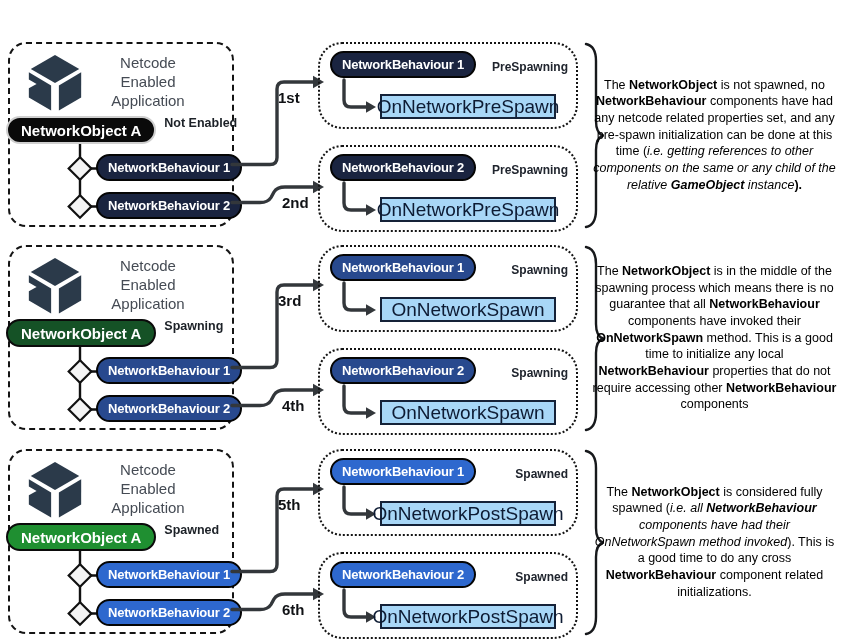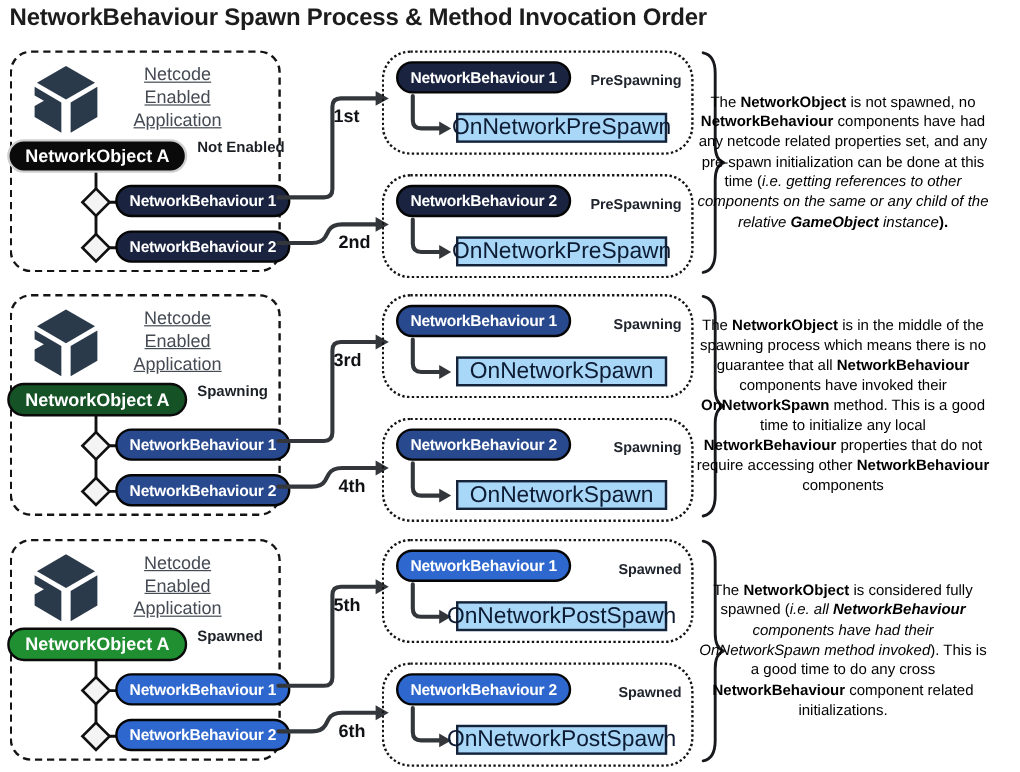--- a/index.html
+++ b/index.html
@@ -7,21 +7,21 @@
           font-family:"Liberation Sans",sans-serif;color:#111;}
   .title{position:absolute;left:8px;top:4px;font-size:20px;font-weight:700;color:#1c1c1c;letter-spacing:-0.2px;}
   .row{position:absolute;left:0;width:850px;height:192px;}
   .rA{top:40px;} .rB{top:243px;} .rC{top:447px;}
 
   .leftbox{position:absolute;left:8px;top:2px;width:226px;height:185px;
            border:2.6px dashed #141414;border-radius:18px;box-sizing:border-box;}
   .unity{position:absolute;left:14px;top:6px;width:62px;height:66px;}
   .unity g{fill:#2b3a4a;}
   .applabel{position:absolute;left:78px;top:10px;width:120px;text-align:center;
-            font-size:15px;line-height:1.25;color:#454b54;text-decoration:underline;}
+            font-size:15px;line-height:1.25;color:#454b54;}
   .conn{position:absolute;left:0;top:0;width:226px;height:185px;}
   .conn path{stroke:#111;stroke-width:2.4;fill:none;}
   .conn .dia{fill:#f4f4f4;stroke:#111;stroke-width:2.2;}
   .objrow{position:absolute;left:-4px;top:72px;height:28px;display:flex;align-items:flex-start;gap:8px;white-space:nowrap;}
   .pill{color:#fff;font-weight:700;border-radius:15px;display:flex;align-items:center;white-space:nowrap;box-sizing:border-box;}
   .pill.obj{height:28px;padding:0 13px;font-size:15px;border:2.4px solid #0b0b0b;}
   .rA .pill.obj{border-color:#cfcfcf;}
   .status{font-size:12.5px;font-weight:700;color:#1c2127;}
   .pill.beh{position:absolute;height:27px;padding:0 10px;font-size:13px;letter-spacing:-0.2px;
             border:2.4px solid #050505;border-radius:14px;}
@@ -38,29 +38,28 @@
   .c1{top:2px;} .c2{top:105px;}
   .cpill{position:absolute;left:10px;top:7px;height:27px;padding:0 12px;font-size:14px;}
   .cstatus{position:absolute;right:8px;top:16px;font-size:12px;font-weight:700;color:#20252e;white-space:nowrap;padding-left:13px;}
   .carrow{position:absolute;left:0;top:0;width:60px;height:87px;}
   .method{position:absolute;left:60px;top:50px;width:176px;height:25px;
           display:flex;align-items:center;justify-content:center;
           font-size:19px;color:#0d1b33;border:2.2px solid #152238;box-sizing:border-box;}
 
   .brace{position:absolute;left:584px;top:2px;width:20px;height:187px;}
   .brace path{stroke:#17191c;stroke-width:2.4;fill:none;stroke-linecap:round;}
-  .desc{position:absolute;left:580px;top:0;width:245px;height:190px;
+  .desc{position:absolute;left:592px;top:0;width:245px;height:190px;
         display:flex;align-items:center;justify-content:flex-start;}
   .desctext{font-size:12.5px;line-height:1.33;text-align:center;color:#000;}
 </style>
 </head>
 <body>
 
 <div class="canvas">
-  <div class="title">NetworkBehaviour Spawn Process &amp; Method Invocation Order</div>
 
   <section class="row rA">
     <div class="leftbox">
       <svg class="unity" viewBox="0 0 64 64">
         <g>
             <polygon points="32,3 57,17.5 32,32 7,17.5"></polygon>
            <polygon points="59,21 59,47 36,60.5 36,34.5"></polygon>
            <polygon points="5,21 28,34.5 28,60.5 5,47 5,37.5 13,33 5,28.5"></polygon>
           </g>
       </svg>

